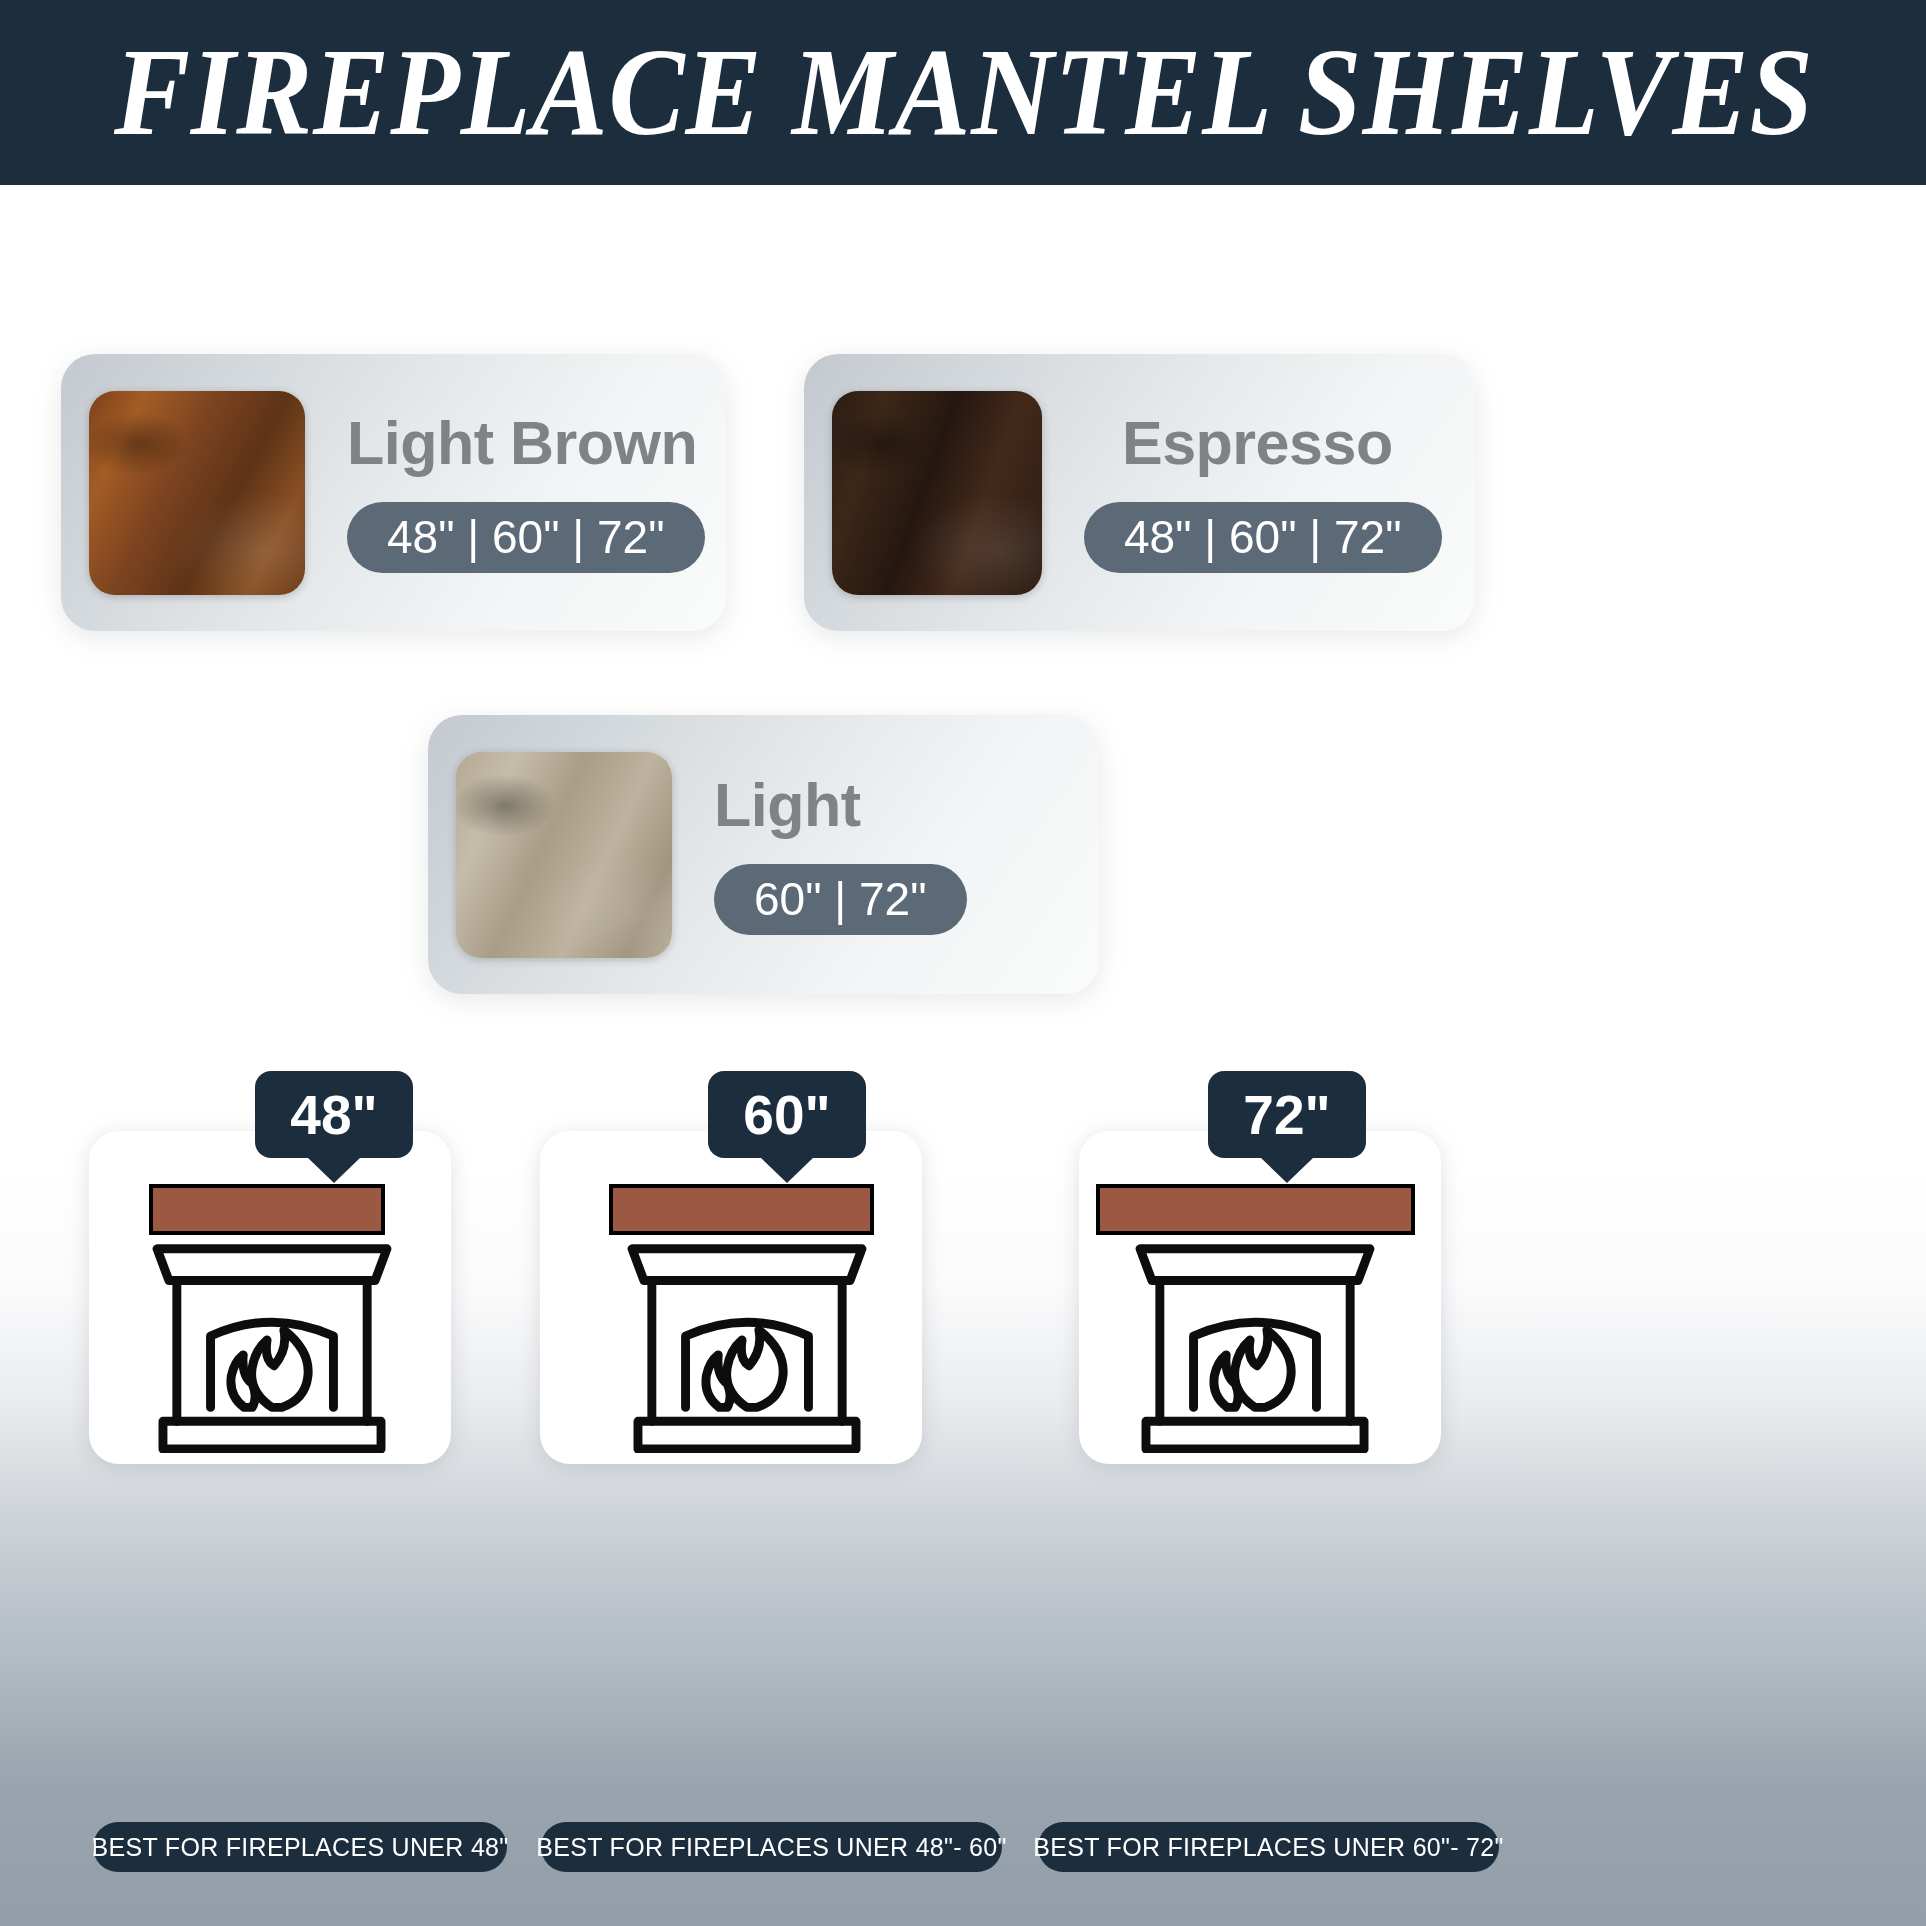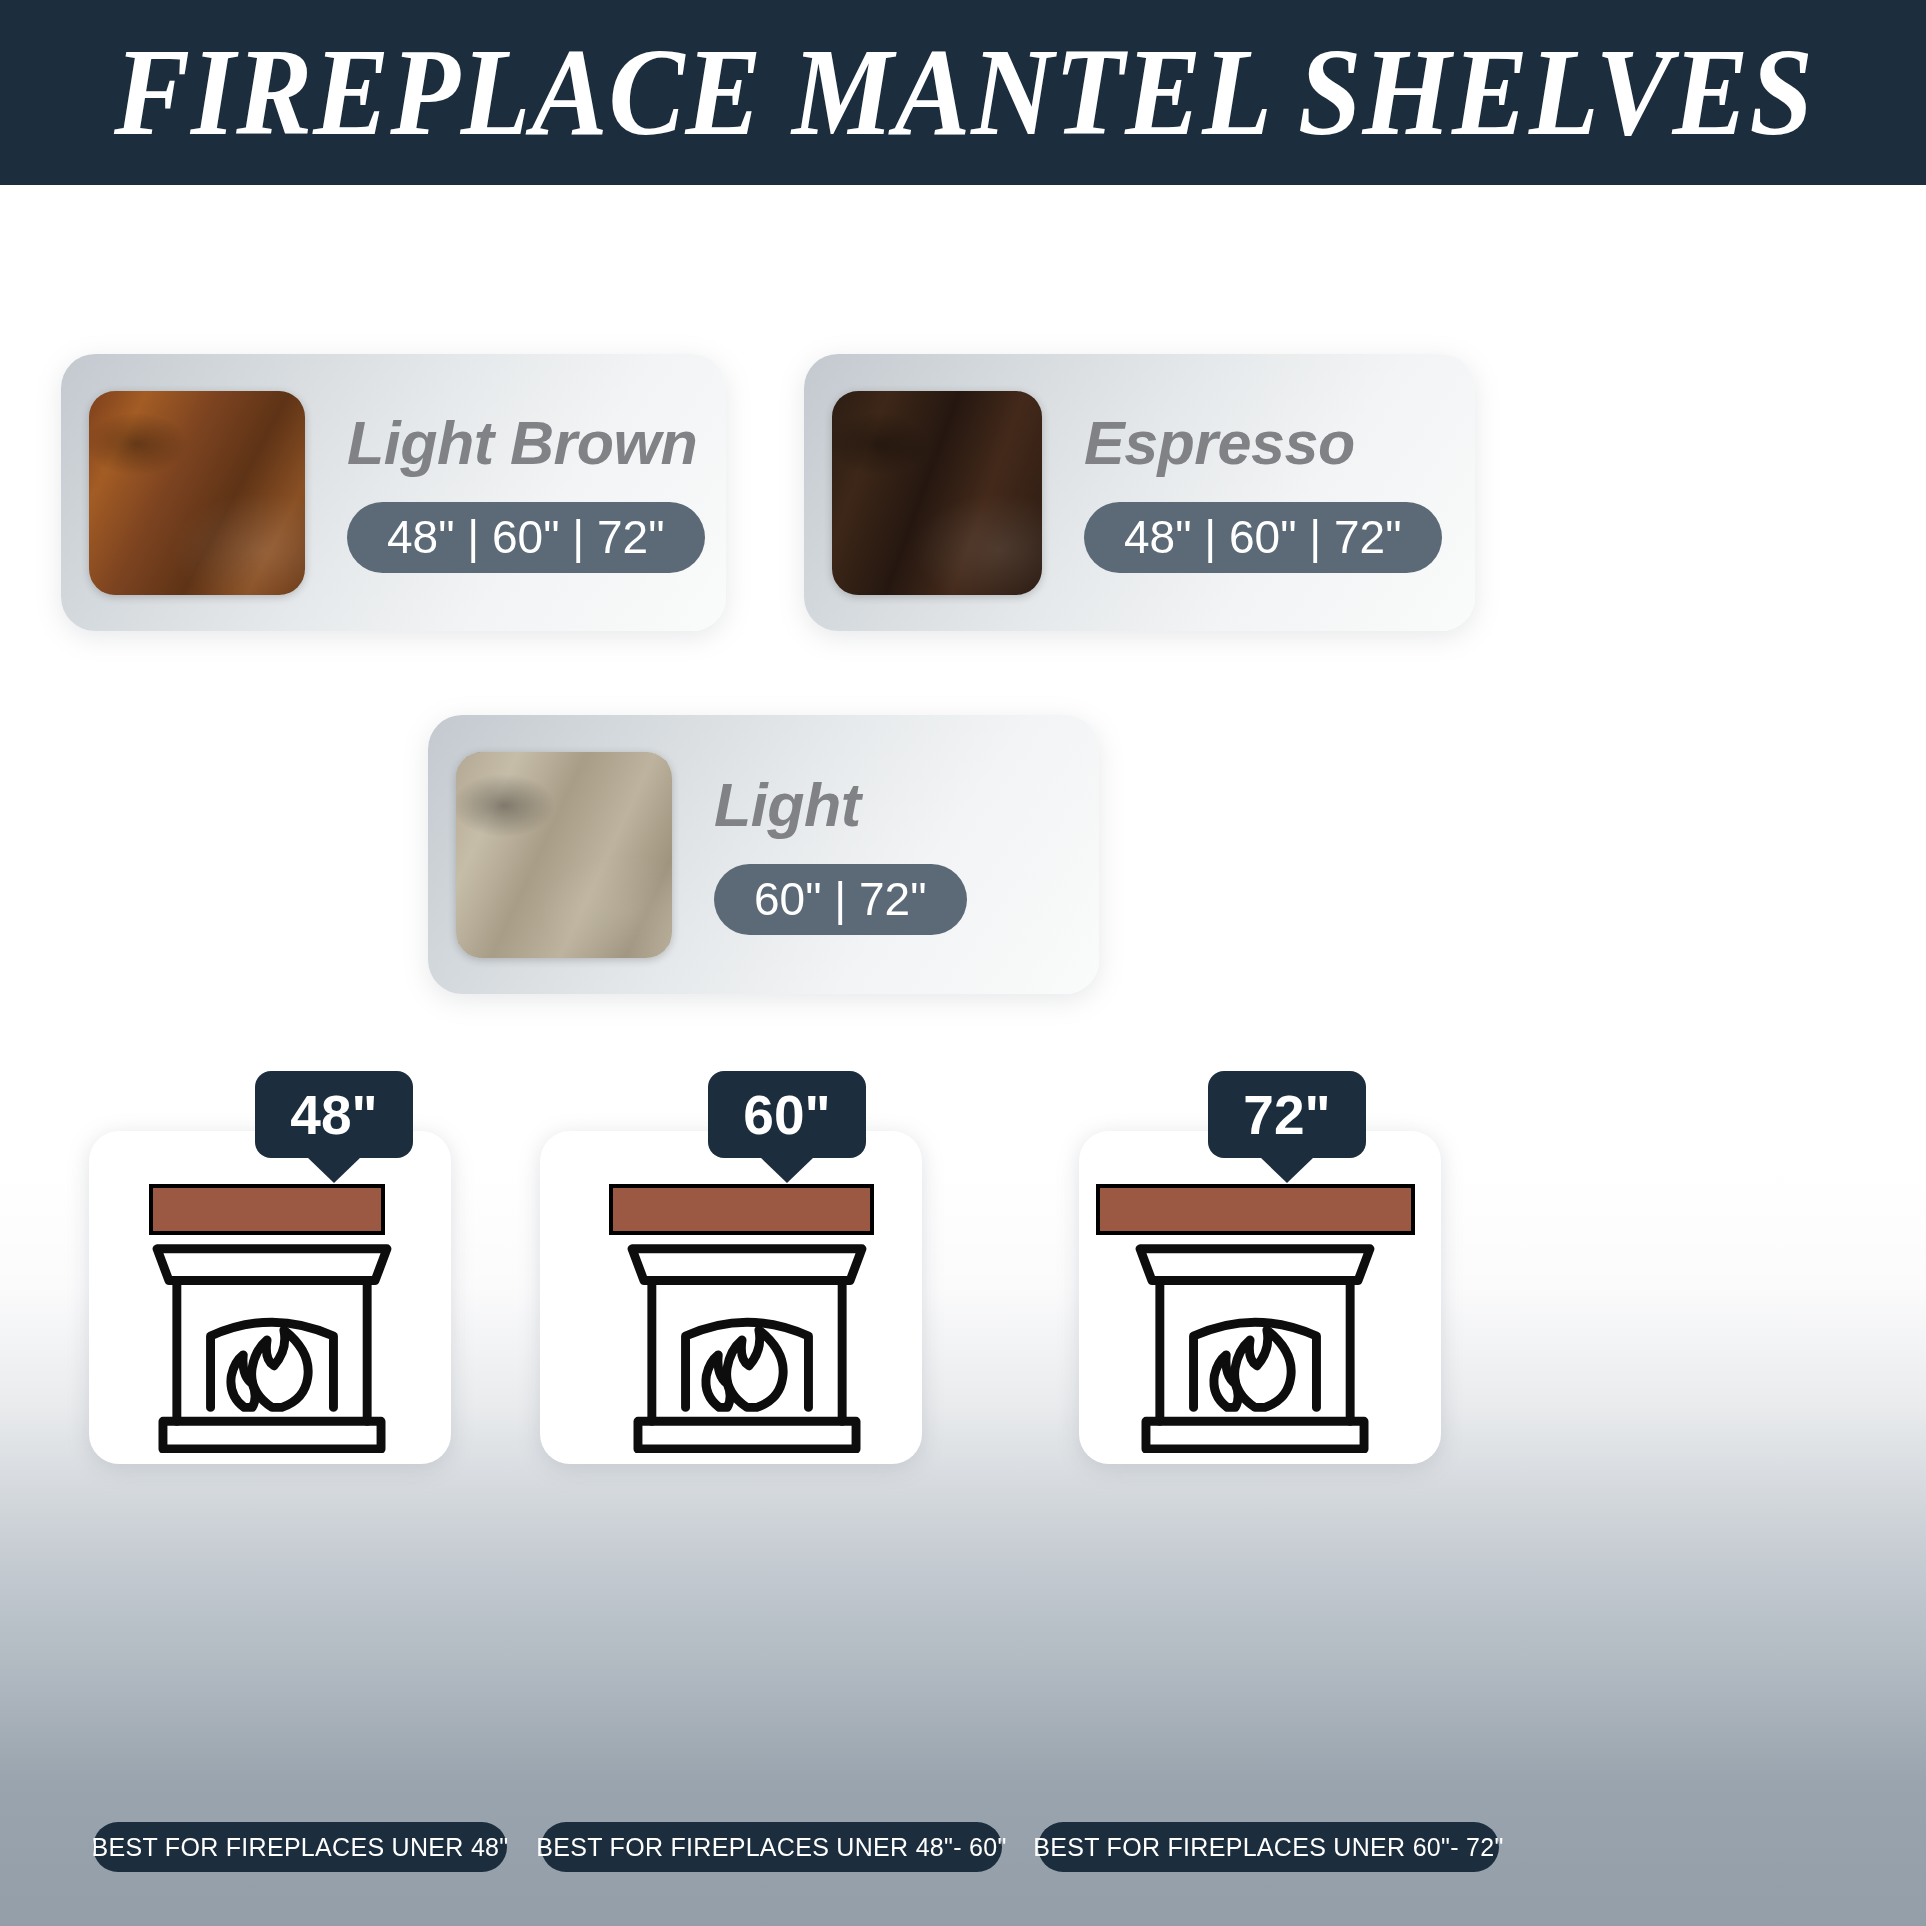--- a/index.html
+++ b/index.html
@@ -75,21 +75,20 @@
   .sw-lightbrown { background:linear-gradient(118deg,#7d3f1c 0%, #a35c24 18%, #7c4320 40%, #5e3316 62%, #8a5024 82%, #6b3a18 100%); }
   .sw-espresso   { background:linear-gradient(110deg,#2c1d14 0%, #3d2718 20%, #251710 45%, #43291a 68%, #2a1a11 100%); }
   .sw-gray       { background:linear-gradient(115deg,#b3a893 0%, #c6bda9 20%, #a89d87 42%, #bdb39e 64%, #9f947e 85%, #b8ae99 100%); }
 
   .card-body { display:flex; flex-direction:column; justify-content:center; }
   .color-name {
     font-weight:700;
     color:#808285;
     letter-spacing:-0.5px;
     line-height:1;
-    font-style:italic;
   }
   .size-pill {
     display:inline-flex; align-items:center; justify-content:center;
     background:#5b6a76;
     color:#ffffff;
     border-radius:989px;
     font-weight:400;
     white-space:nowrap;
   }
 
@@ -155,21 +154,21 @@
       <div class="color-name" style="font-size:61px; margin-bottom:28px;">Light Brown</div>
       <div class="size-pill" style="font-size:46px; height:71px; padding:0 40px;">48"  |  60"  |  72"</div>
     </div>
   </div>
 
   <div class="color-card" style="left:804px; top:354px; width:671px; height:277px; padding:0 0 0 28px;">
     <div class="swatch" style="width:210px; height:204px;">
       <div style="position:absolute;inset:0;" class="sw-espresso"></div>
     </div>
     <div class="card-body" style="margin-left:42px;">
-      <div class="color-name" style="font-size:61px; margin-bottom:28px;">Espresso</div>
+      <div class="color-name" style="font-size:61px; margin-bottom:28px;margin-left:38px;">Espresso</div>
       <div class="size-pill" style="font-size:46px; height:71px; padding:0 40px;">48"  |  60"  |  72"</div>
     </div>
   </div>
 
   <div class="color-card" style="left:428px; top:715px; width:671px; height:279px; padding:0 0 0 28px;">
     <div class="swatch" style="width:216px; height:206px;">
       <div style="position:absolute;inset:0;" class="sw-gray"></div>
     </div>
     <div class="card-body" style="margin-left:42px;">
       <div class="color-name" style="font-size:61px; margin-bottom:28px;">Light</div>

